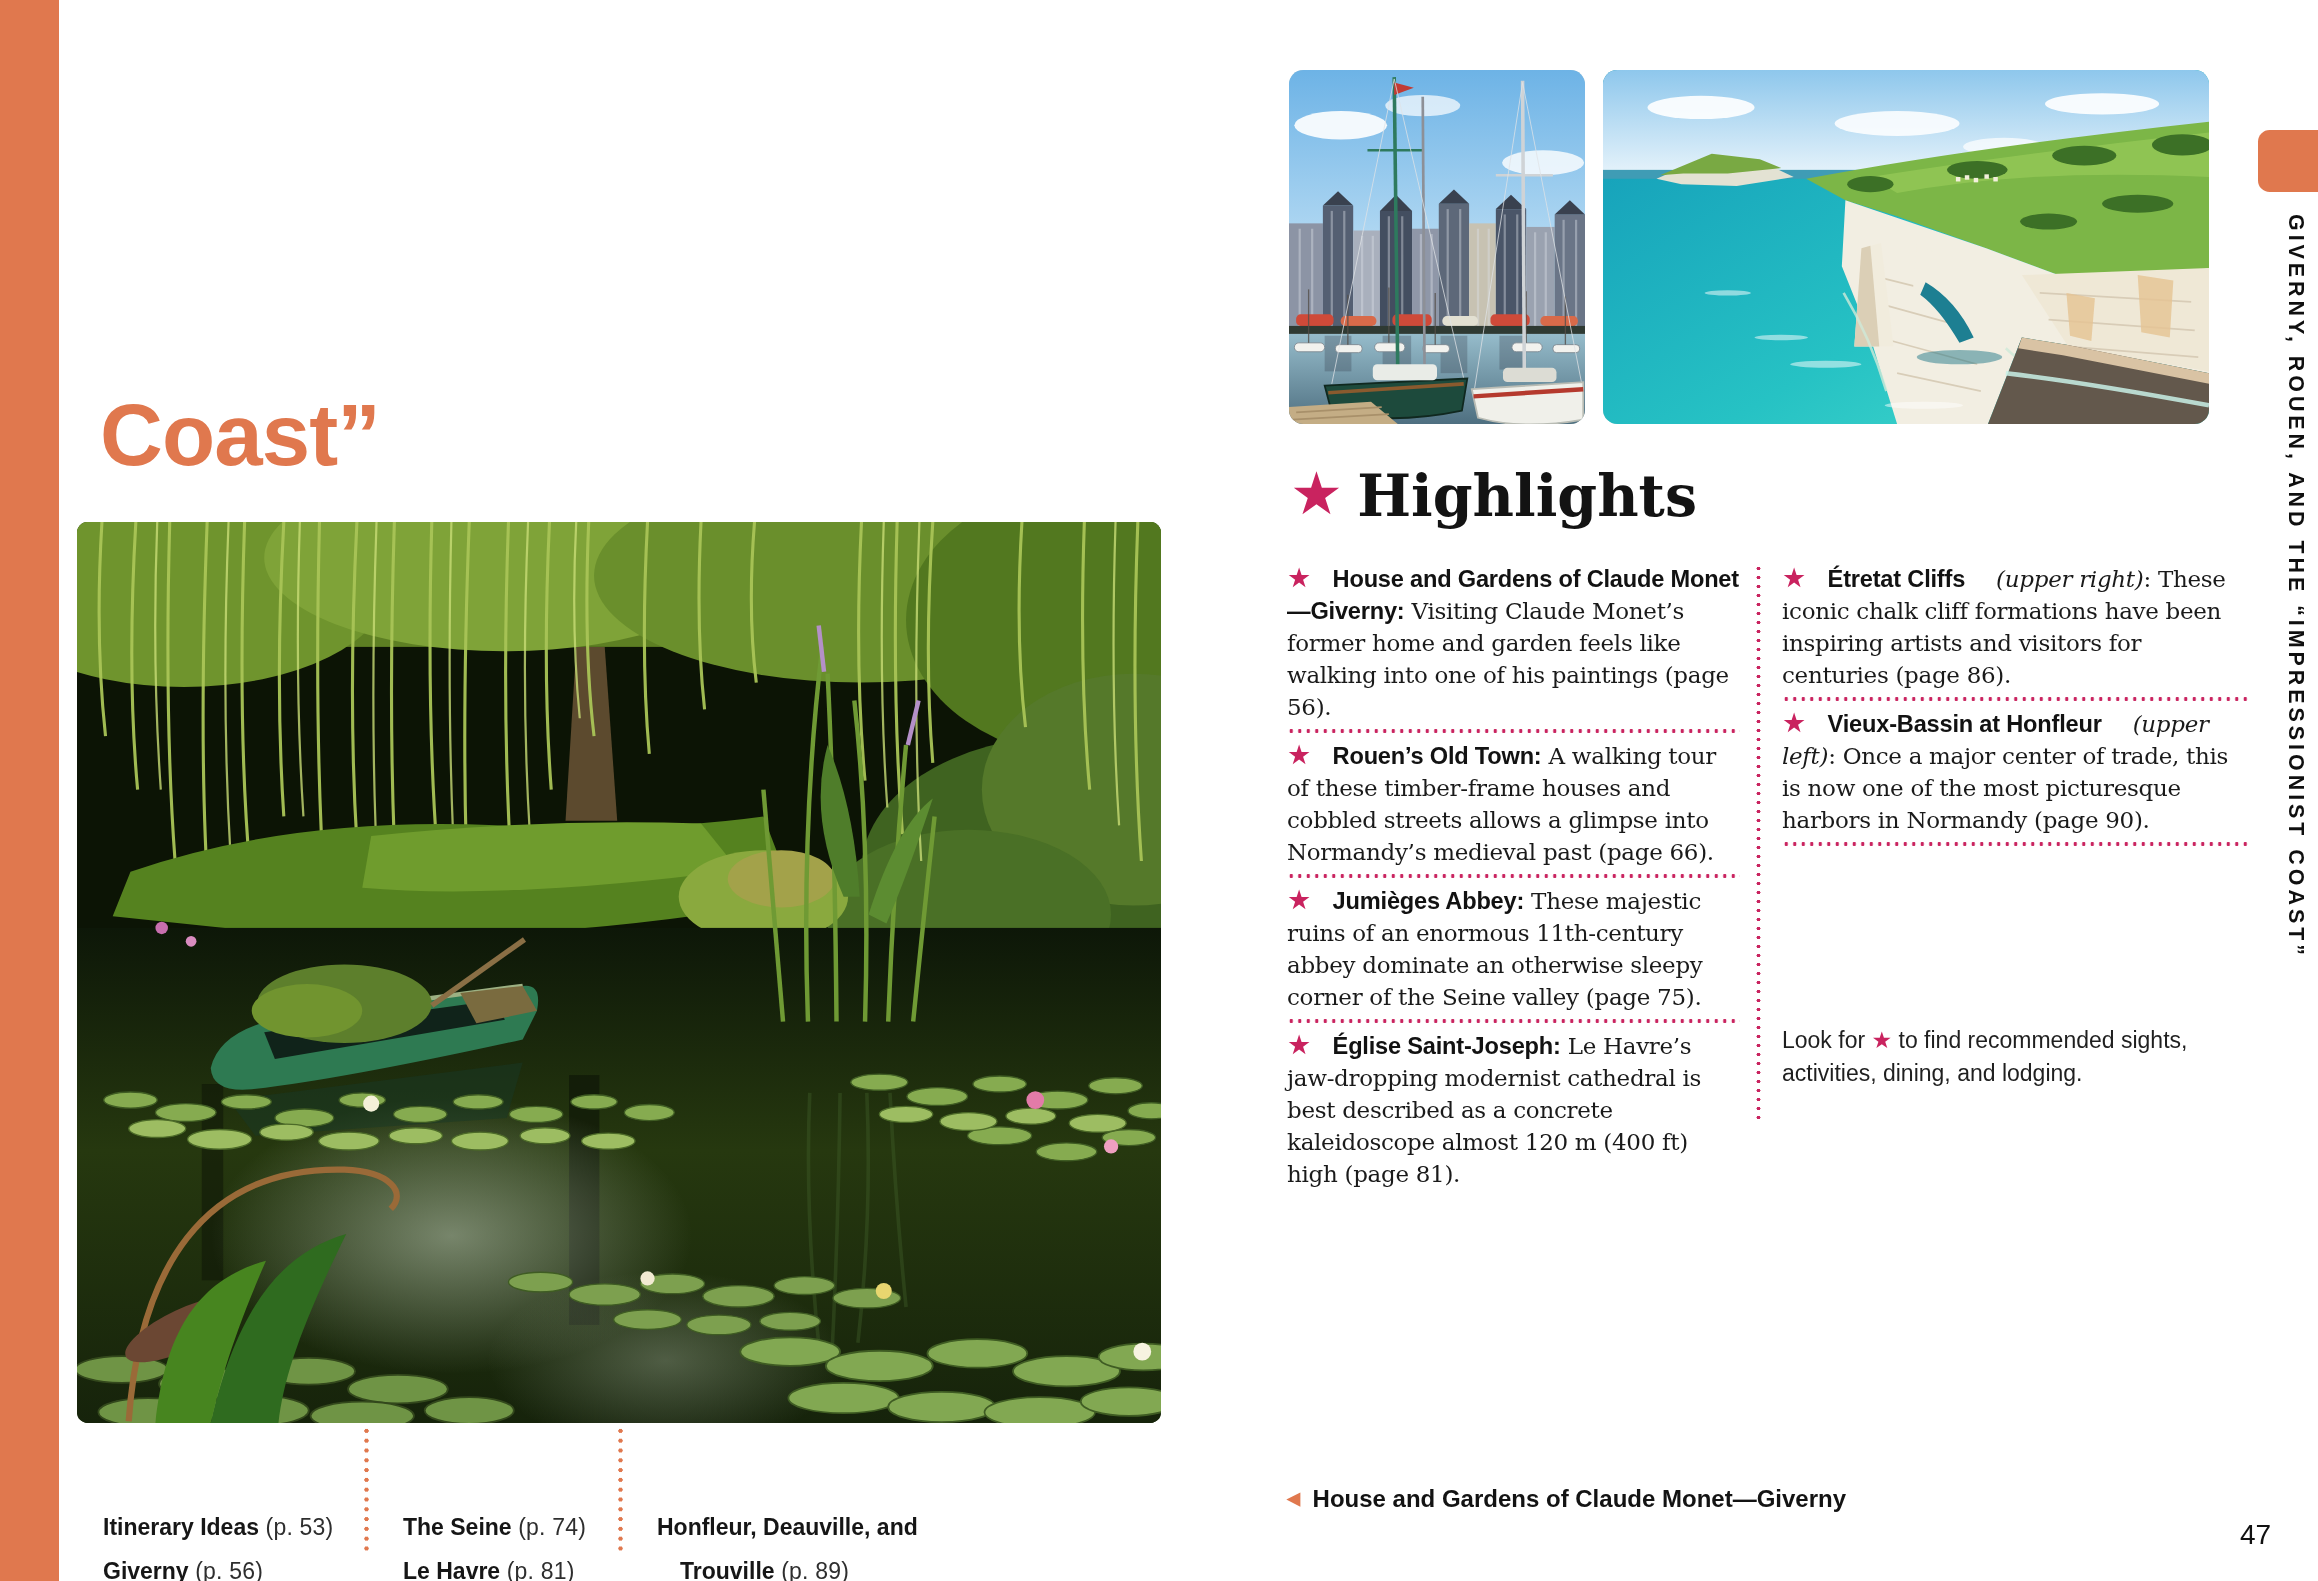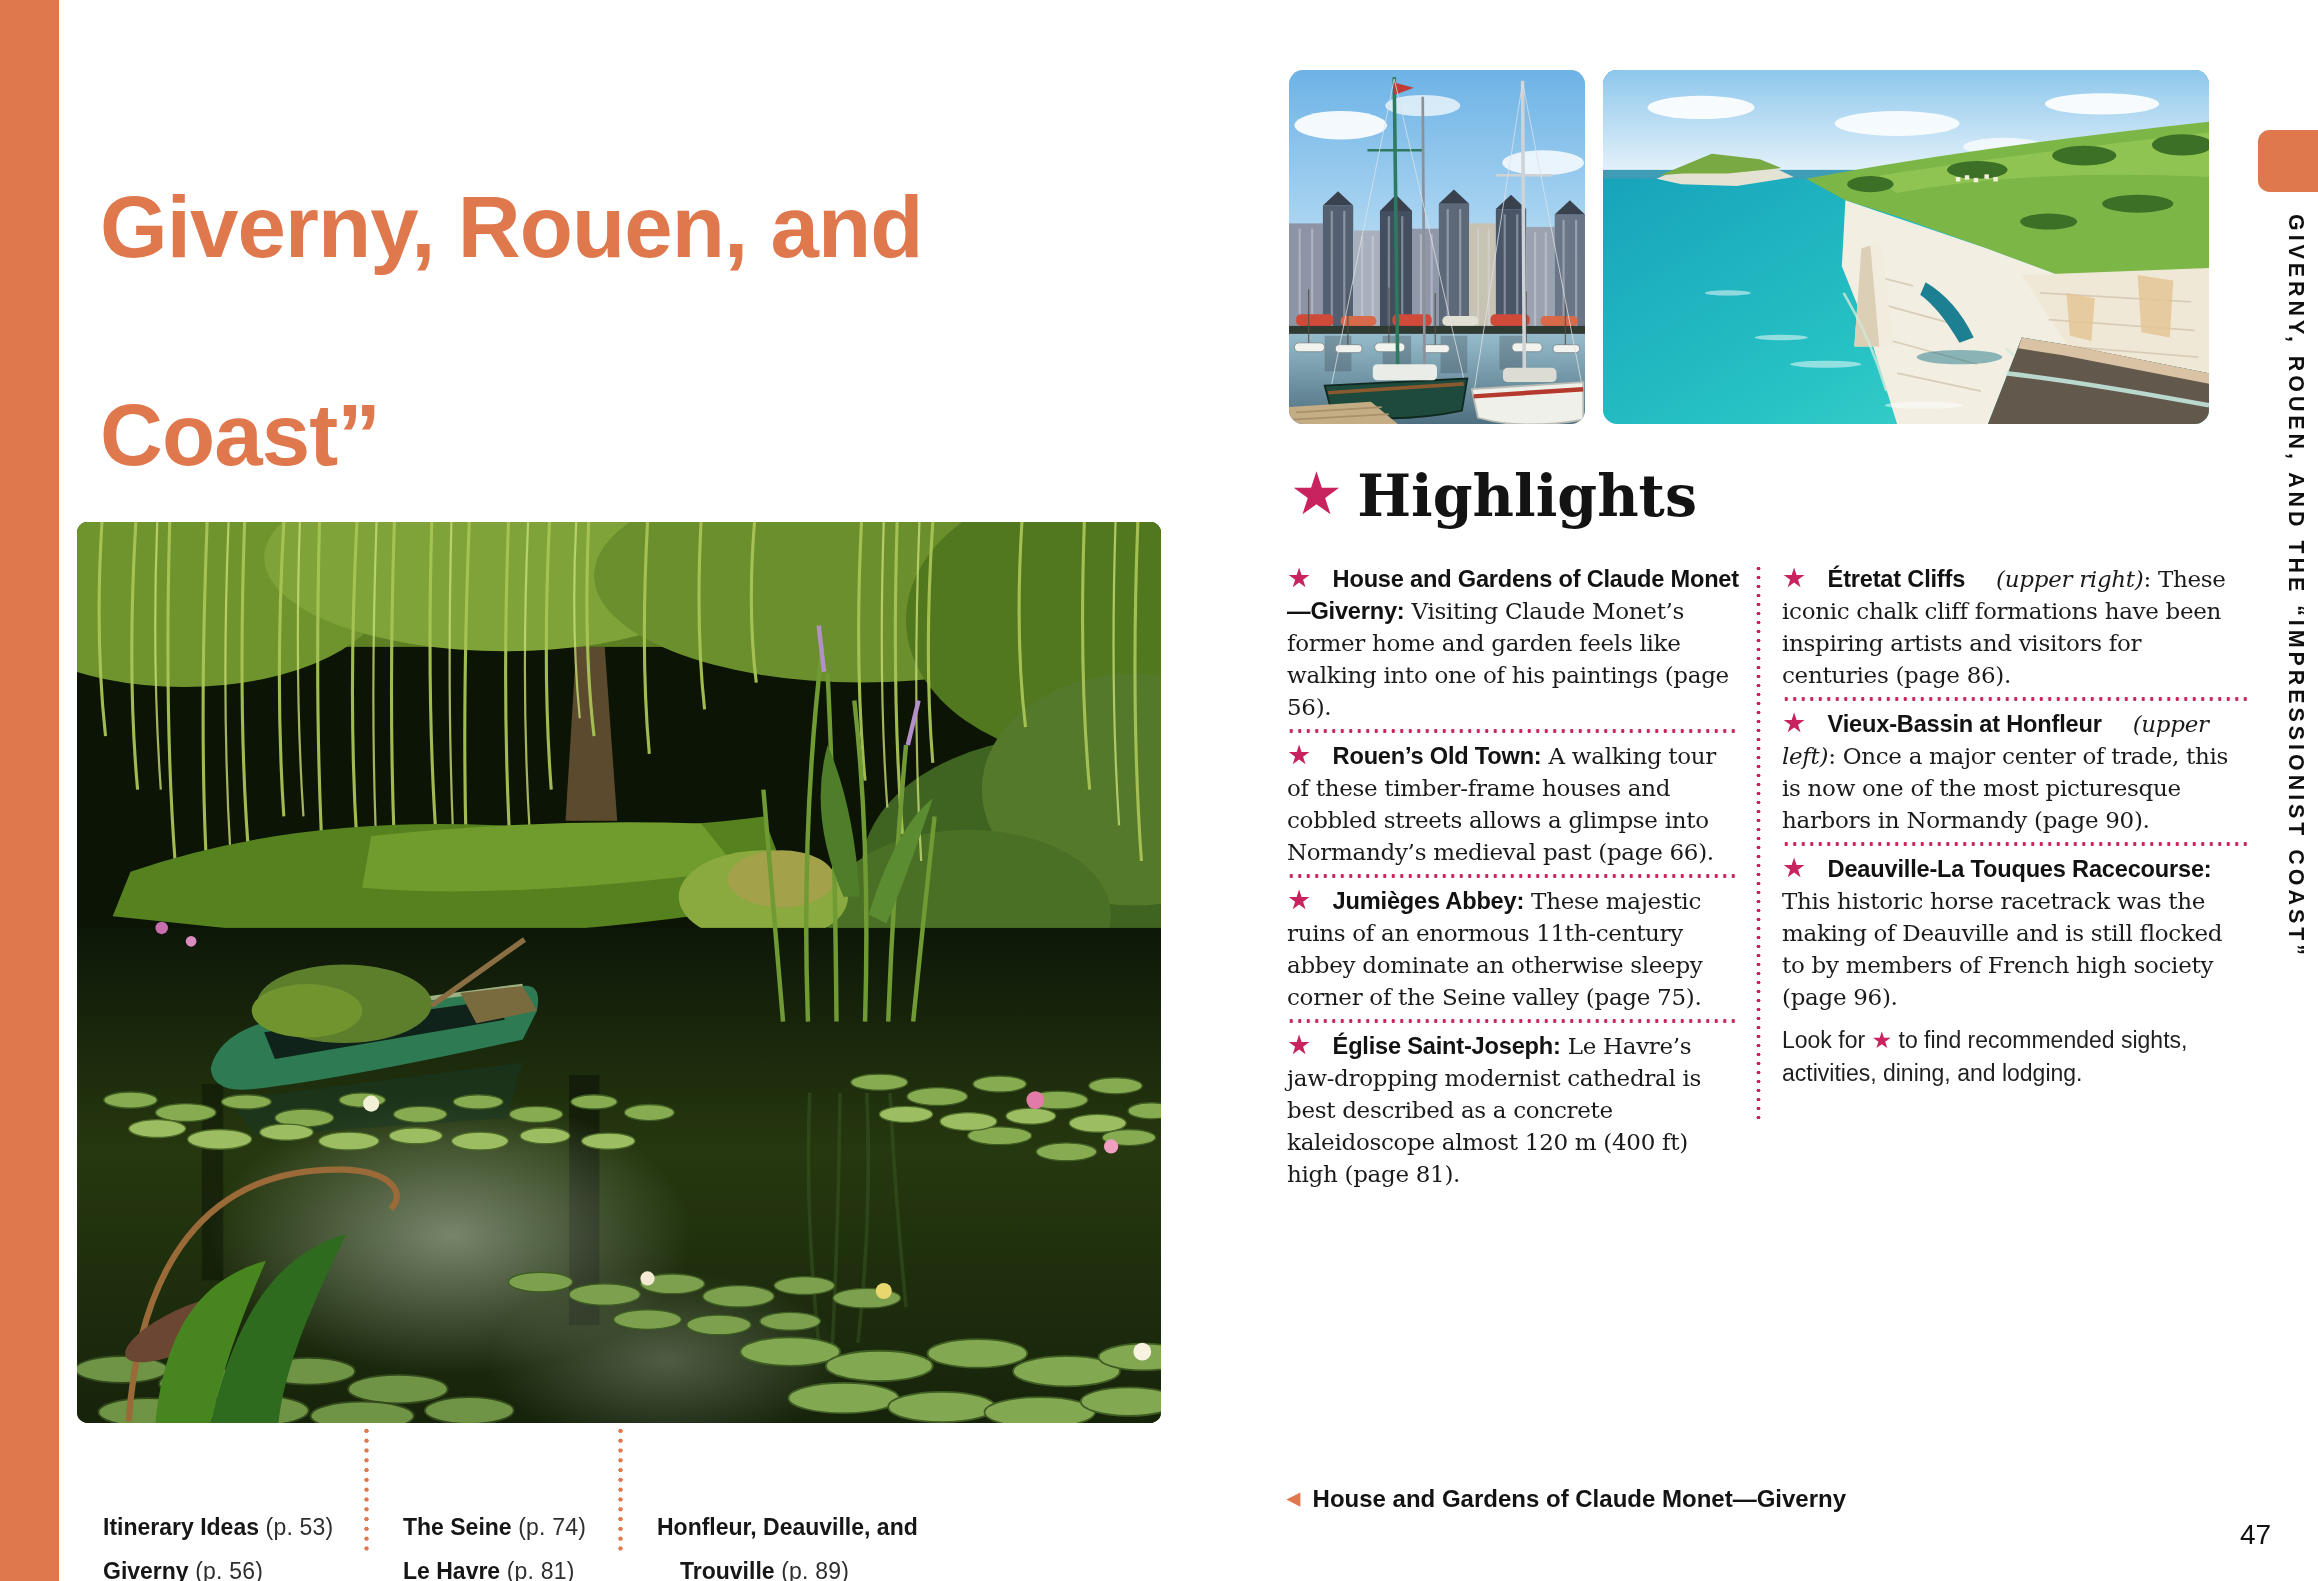--- a/index.html
+++ b/index.html
@@ -75,21 +75,21 @@
              transform-origin:0 0;white-space:nowrap;font-weight:700;font-size:21.4px;
              letter-spacing:4px;color:#0f0f0f;}
 </style>
 </head>
 <body>
 
 <div class="page">
 
   <div class="spine-bar"></div>
 
-  <h1 class="title"><span>Giverny, Rouen, and</span><br>
+  <h1 class="title"><br>
   <br>
   <span>Coast”</span></h1>
 
   <figure class="photo pond" aria-label="House and Gardens of Claude Monet—Giverny pond with water lilies">
     <svg viewBox="0 0 1216 1010" preserveAspectRatio="none">
       <defs>
         <linearGradient id="pwater" x1="0" y1="0" x2="0" y2="1">
           <stop offset="0" stop-color="#0d1708"></stop>
             <stop offset="0.45" stop-color="#26380f"></stop>
             <stop offset="1" stop-color="#16230b"></stop>
@@ -483,21 +483,20 @@
       <p class="hl-item"><span class="star">★</span><span class="b">Jumièges Abbey:</span><span> These majestic ruins of an enormous 11th-century abbey dominate an otherwise sleepy corner of the Seine valley (page 75).</span></p>
       <div class="hl-sep"></div>
       <p class="hl-item"><span class="star">★</span><span class="b">Église Saint-Joseph:</span><span> Le Havre’s jaw-dropping modernist cathedral is best described as a concrete kaleidoscope almost 120 m (400 ft) high (page 81).</span></p>
     </div>
   <div class="hl-vdiv"></div>
   <div class="hl-col right" id="hl-col-1">
       <p class="hl-item"><span class="star">★</span><span class="b">Étretat Cliffs</span><span class="i"> (upper right)</span><span>: These iconic chalk cliff formations have been inspiring artists and visitors for centuries (page 86).</span></p>
       <div class="hl-sep"></div>
       <p class="hl-item"><span class="star">★</span><span class="b">Vieux-Bassin at Honfleur</span><span class="i"> (upper left)</span><span>: Once a major center of trade, this is now one of the most picturesque harbors in Normandy (page 90).</span></p>
       <div class="hl-sep"></div>
-      <p class="hl-item"><span class="star">★</span><span class="b">Deauville-La Touques Racecourse:</span><span> This historic horse racetrack was the making of Deauville and is still flocked to by members of French high society (page 96).</span></p>
     </div>
 
   <p class="legend" id="legend">Look for <span class="star">★</span> to find recommended sights, activities, dining, and lodging.</p>
 
   <p class="caption"><span class="tri">◀</span><span>House and Gardens of Claude Monet—Giverny</span></p>
 
   <div class="pagenum">47</div>
 
   <div class="side-tab"></div>
   <div class="side-text">GIVERNY, ROUEN, AND THE “IMPRESSIONIST COAST”</div>

